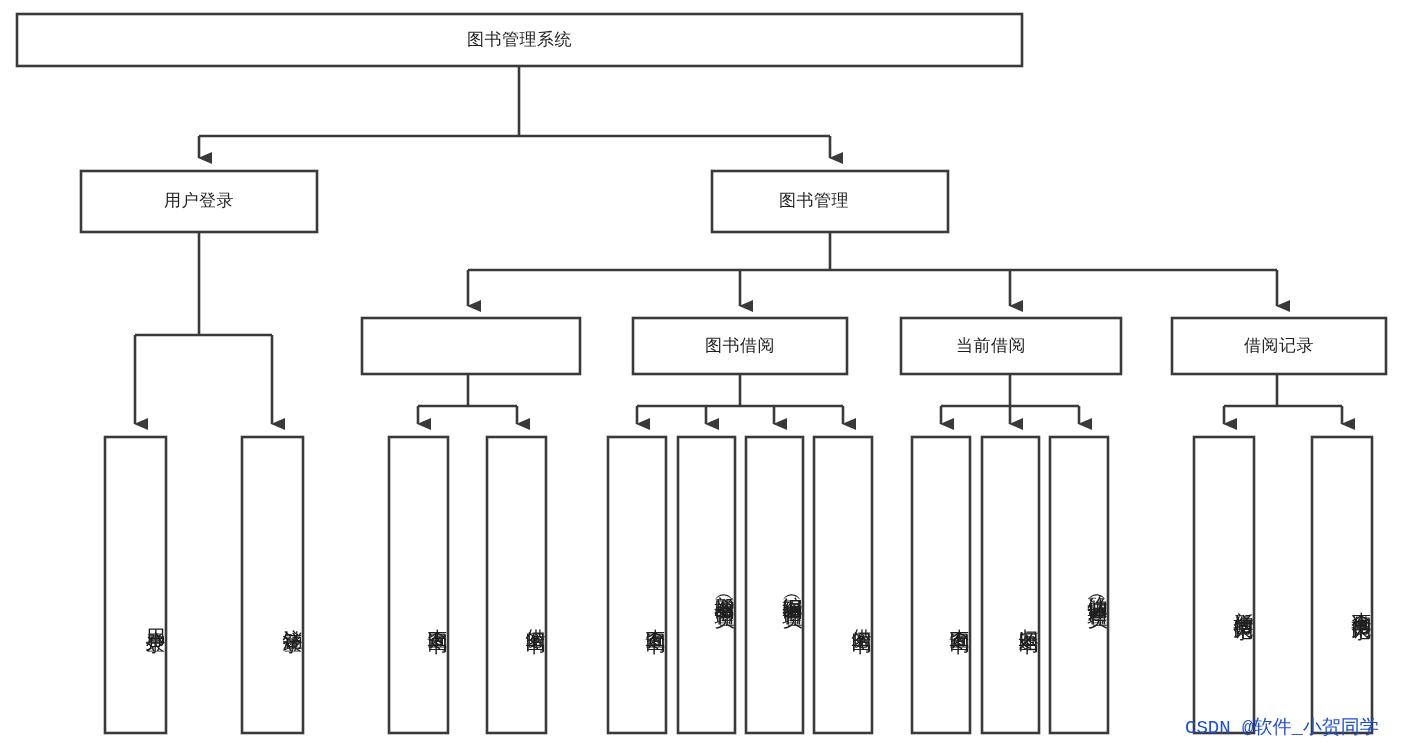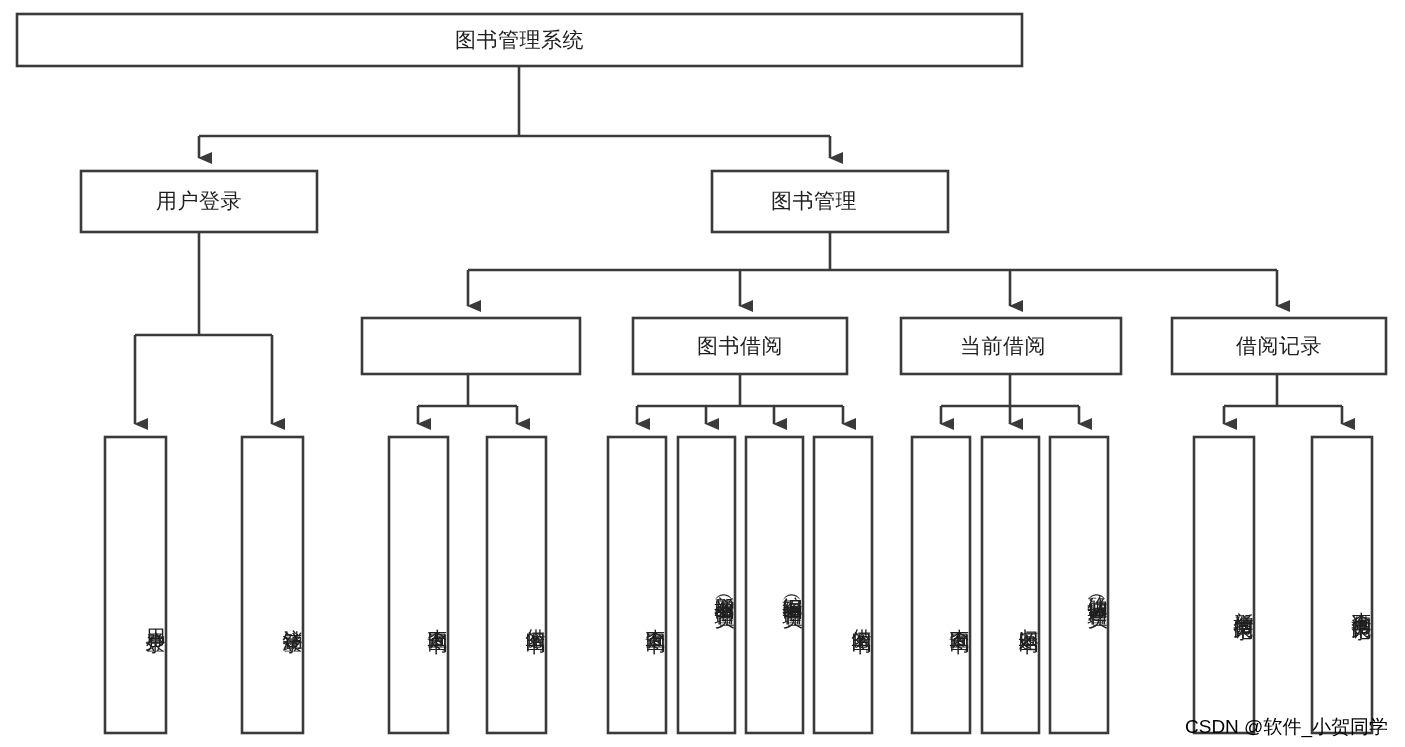--- a/index.html
+++ b/index.html
@@ -40,42 +40,42 @@
     fill: #3a3a3a;
     stroke: none;
   }
   .node-label {
     position: absolute;
     display: flex;
     align-items: center;
     justify-content: center;
     color: #1f1f1f;
     font-family: "Liberation Sans", "DejaVu Sans", sans-serif;
-    font-size: 21px;
+    font-size: 17px;
     line-height: 1.08;
     letter-spacing: 0.5px;
     white-space: nowrap;
     pointer-events: none;
   }
   .node-label.vertical {
     writing-mode: vertical-rl;
     text-orientation: upright;
     font-size: 20px;
     letter-spacing: 2px;
     align-items: flex-start;
     padding-top: 4px;
     box-sizing: border-box;
   }
   .watermark {
     position: absolute;
     left: 1185px;
     top: 714px;
     font-size: 19px;
-    color: #000000;
-    font-family: Liberation Sans, sans-serif;
+    color: #1d4ed8;
+    font-family: Liberation Mono, monospace;
     white-space: nowrap;
     pointer-events: none;
   }
 </style>
 </head>
 <body>
 
 <div id="diagram-root">
 
   <svg id="tree-svg" viewBox="0 0 1405 747">
@@ -153,21 +153,21 @@
     <rect class="node-box" x="1194" y="437" width="60" height="296"></rect>
     <rect class="node-box" x="1312" y="437" width="60" height="296"></rect>
   </svg>
 
   <div class="node-label" style="left:17px; top:14px; width:1005px; height:52px;">图书管理系统</div>
 
   <div class="node-label" style="left:81px; top:171px; width:236px; height:61px;">用户登录</div>
   <div class="node-label" style="left:712px; top:171px; width:204px; height:61px;">图书管理</div>
 
   <div class="node-label" style="left:633px; top:318px; width:214px; height:56px;border-radius:20px;">图书借阅</div>
-  <div class="node-label" style="left:901px; top:318px; width:180px; height:56px;margin-left:12px;">当前借阅</div>
+  <div class="node-label" style="left:901px; top:318px; width:180px; height:56px;">当前借阅</div>
   <div class="node-label" style="left:1172px; top:318px; width:214px; height:56px;">借阅记录</div>
 
   <div class="node-label vertical" style="left:105px; top:500px; width:61px; height:230px;">用户登录</div>
   <div class="node-label vertical" style="left:242px; top:500px; width:61px; height:230px;">注销登录</div>
 
   <div class="node-label vertical" style="left:389px; top:500px; width:59px; height:230px;">查询图书</div>
   <div class="node-label vertical" style="left:487px; top:500px; width:59px; height:230px;">借阅图书</div>
 
   <div class="node-label vertical" style="left:608px; top:500px; width:58px; height:230px;">查询图书</div>
   <div class="node-label vertical" style="left:678px; top:443px; width:57px; height:288px;">新增图书（管理员）</div>

